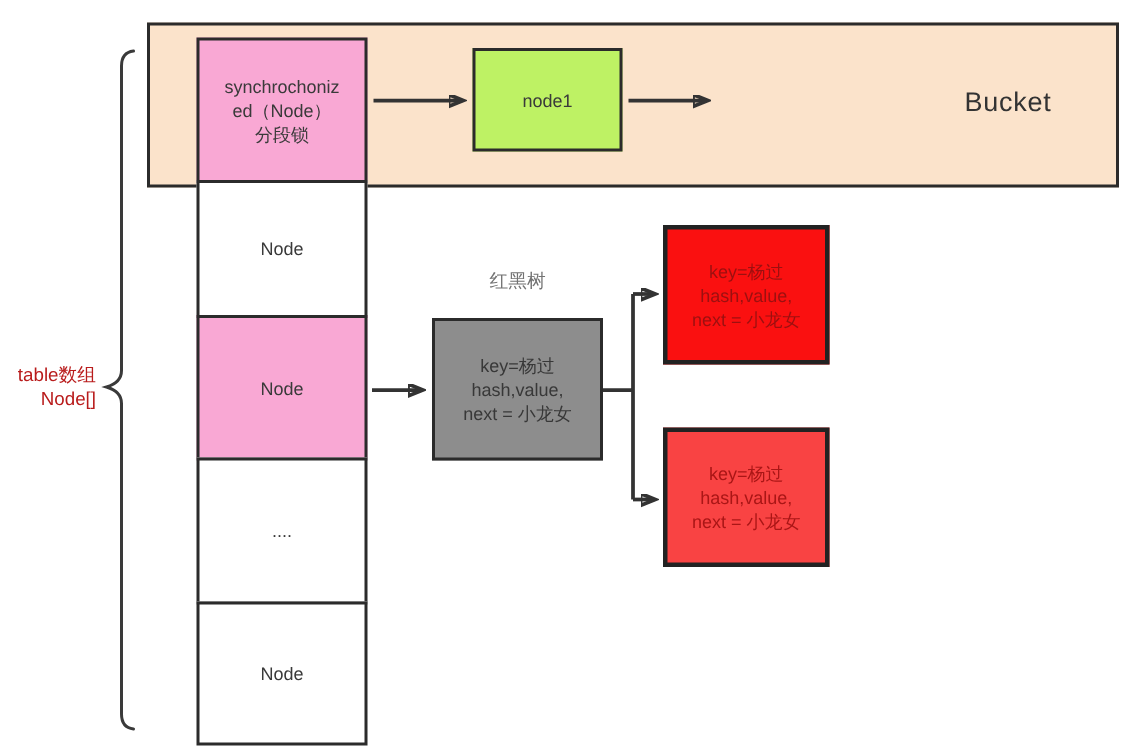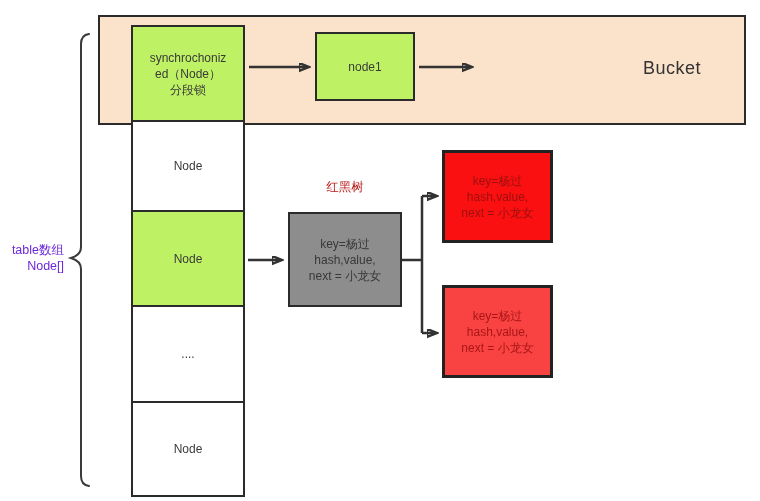--- a/index.html
+++ b/index.html
@@ -17,37 +17,37 @@
   .ml{white-space:pre-line;}
   .band{
     position:absolute;left:98px;top:15px;width:648px;height:110px;
     box-sizing:border-box;border:2px solid #2b2b2b;background:#fbe3cb;z-index:1;
   }
   .band-label{
     position:absolute;left:598px;top:58px;width:148px;height:24px;
     text-align:center;font-size:18px;color:#333;z-index:2;letter-spacing:.5px;
   }
   .cell{left:131px;width:114px;background:#ffffff;z-index:2;}
-  .cell-gray{background:#bef264;}
+  .cell-gray{background:#f9a8d4;}
   .sync{padding:0 7px;word-break:break-all;}
   .lnode{top:32px;width:100px;height:69px;background:#bef264;z-index:2;}
   .tree-root{
     left:288px;top:212px;width:114px;height:95px;
     background:#8d8d8d;color:#383838;z-index:2;
   }
   .tree-caption{
     position:absolute;left:288px;top:179px;width:114px;text-align:center;
-    font-size:12.5px;color:#b91c1c;z-index:2;
+    font-size:12.5px;color:#737373;z-index:2;
   }
   .red-box{border-width:3px;border-color:#222;z-index:2;}
   .red-top{left:442px;top:150px;width:111px;height:93px;background:#fa1010;color:#9c1010;}
   .red-bottom{left:442px;top:285px;width:111px;height:93px;background:#f94343;color:#aa1616;}
   .table-label{
     position:absolute;left:0;top:242px;width:64px;text-align:right;
-    font-size:12.5px;line-height:16px;color:#6d28d9;z-index:2;
+    font-size:12.5px;line-height:16px;color:#b91c1c;z-index:2;
   }
   .overlay{position:absolute;left:0;top:0;z-index:5;pointer-events:none;}
   .overlay line,.overlay path{stroke:#333;stroke-width:2.5;fill:none;}
   .overlay path.brace{stroke:#3a3a3a;stroke-width:2;stroke-linecap:round;}
 </style>
 </head>
 <body>
 
 <div class="stage">
 

